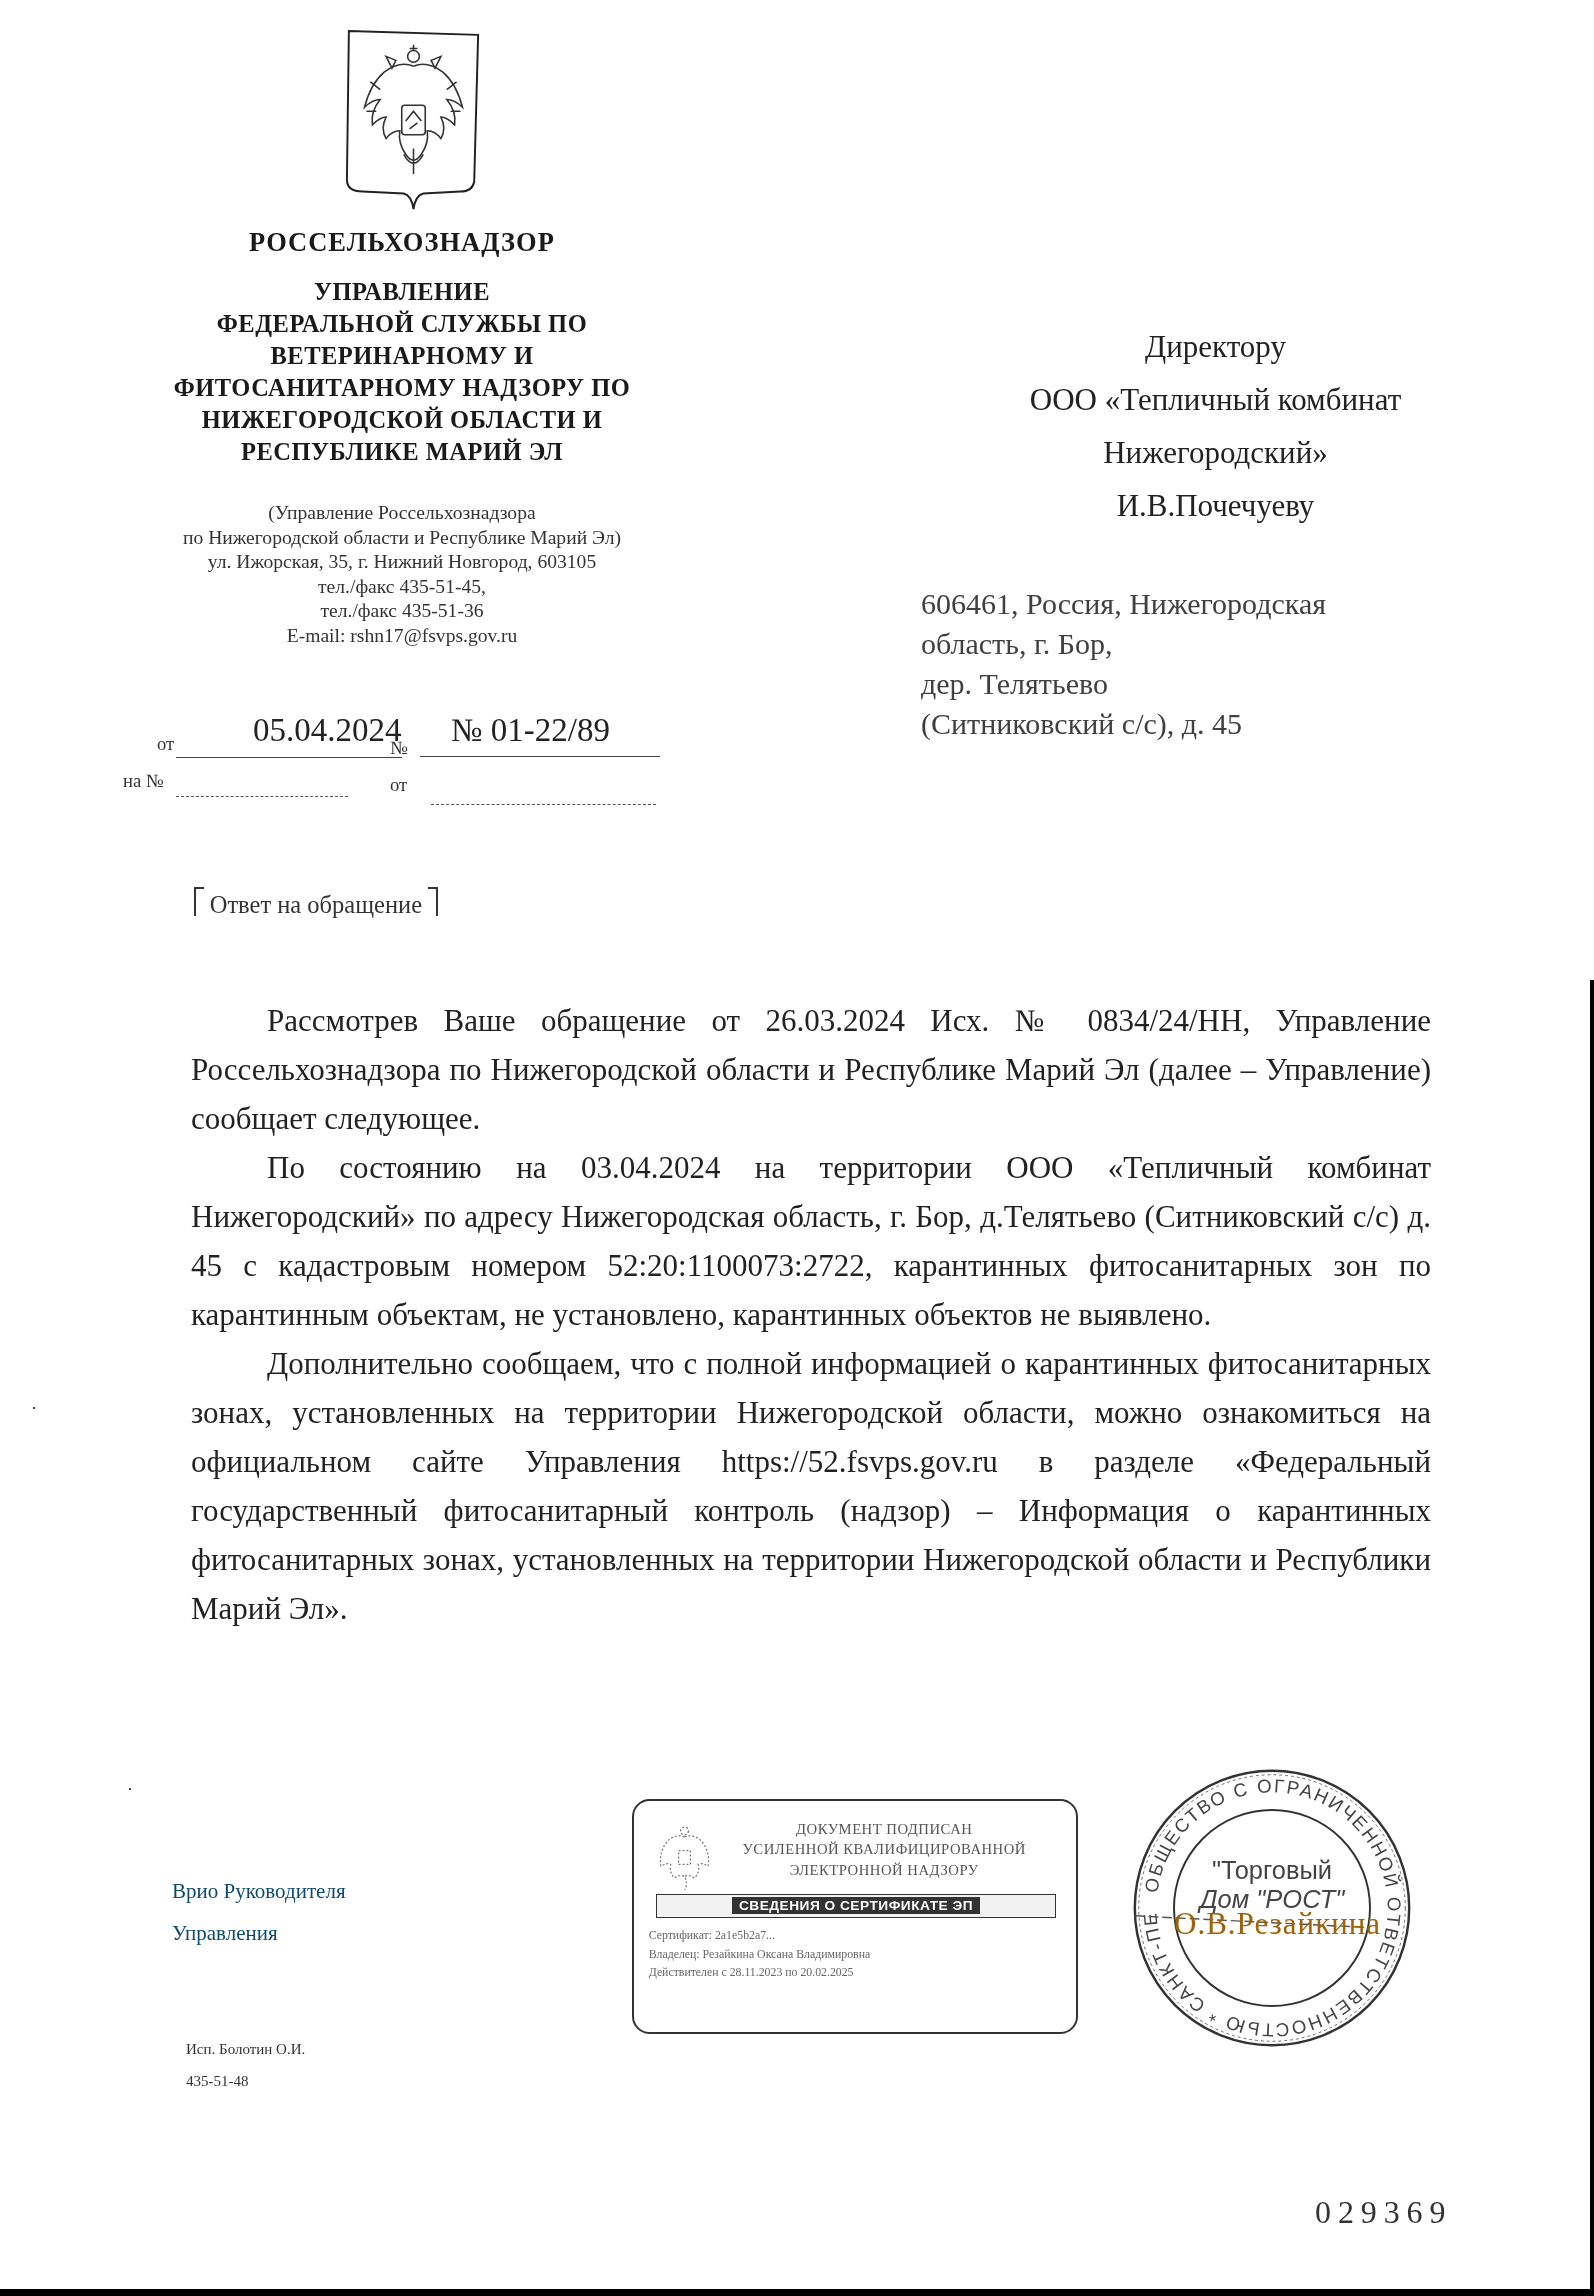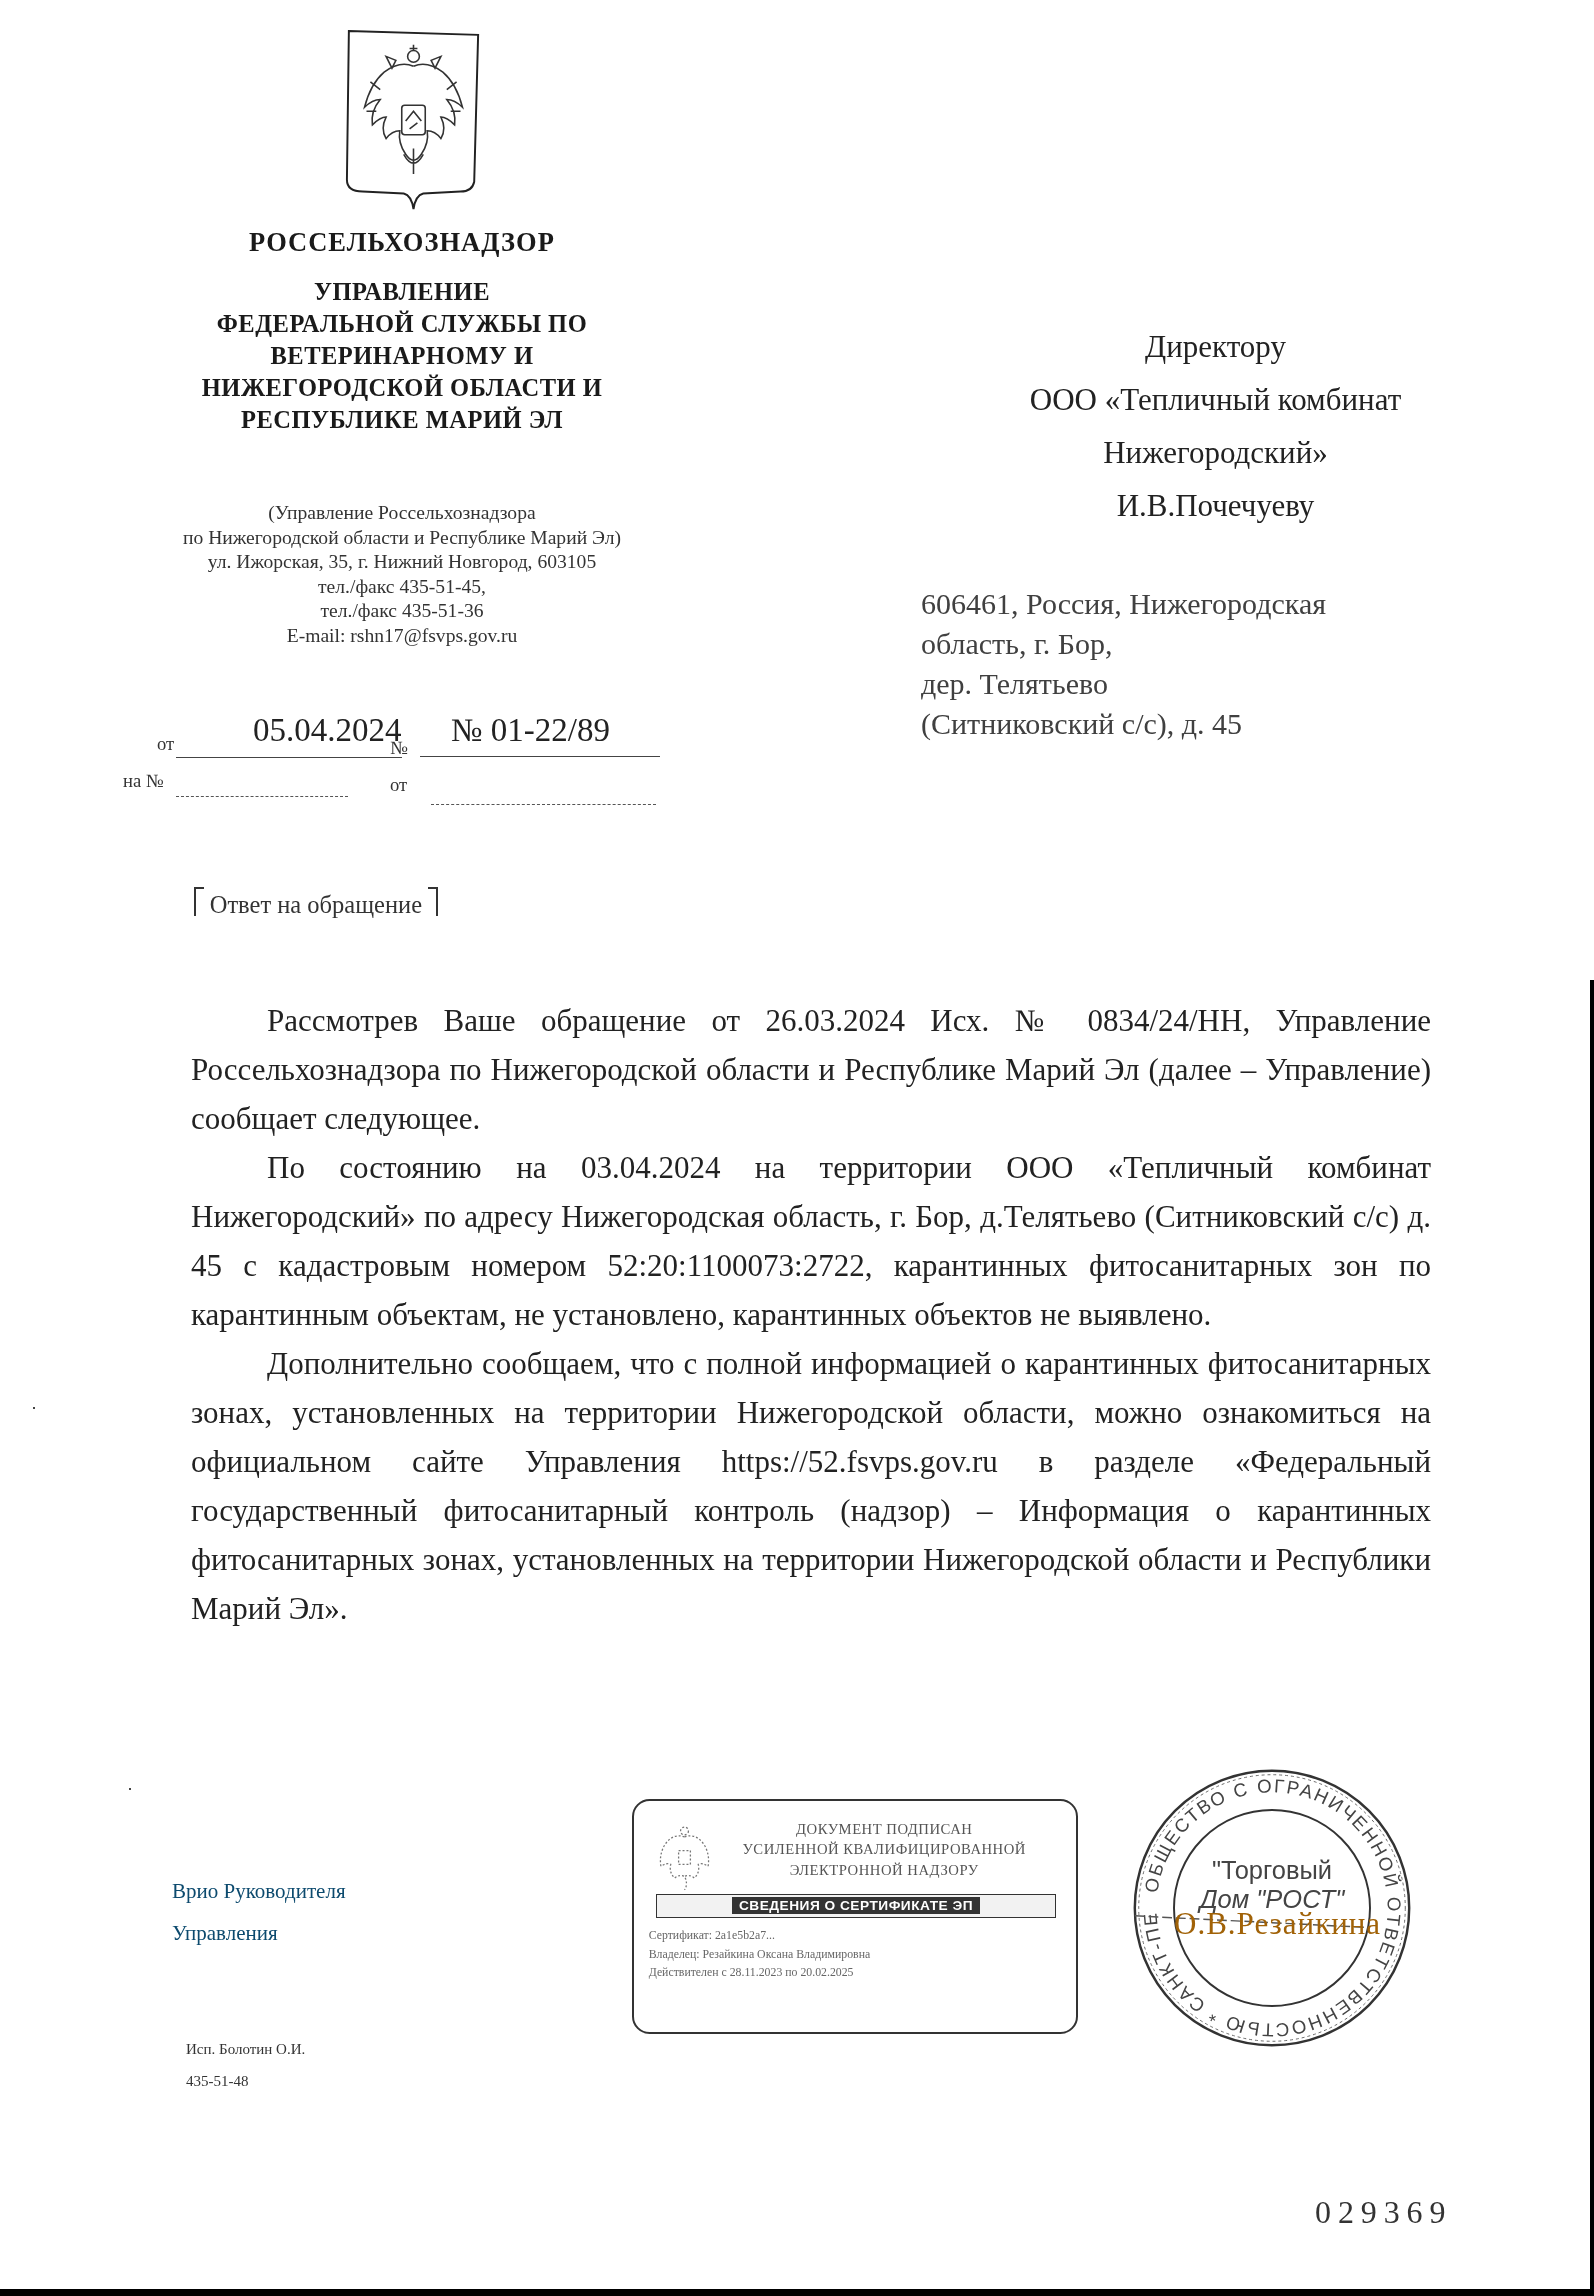--- a/index.html
+++ b/index.html
@@ -78,20 +78,21 @@
     <path d="M64,130 q10,18 20,0 M74,124 v26"></path>
     <path d="M40,64 l-10,-8 M108,64 l10,-8 M36,86 l-10,0 M112,86 l10,0"></path>
   </g>
 </svg>
 
 <div class="abs lh lh-agency">РОССЕЛЬХОЗНАДЗОР</div>
 <div class="abs lh lh-org">
   <div>УПРАВЛЕНИЕ</div>
   <div>ФЕДЕРАЛЬНОЙ СЛУЖБЫ ПО</div>
   <div>ВЕТЕРИНАРНОМУ И</div>
+  <div>ФИТОСАНИТАРНОМУ НАДЗОРУ ПО</div>
   <div>НИЖЕГОРОДСКОЙ ОБЛАСТИ И</div>
   <div>РЕСПУБЛИКЕ МАРИЙ ЭЛ</div>
 </div>
 <div class="abs lh lh-small">
   <div>(Управление Россельхознадзора</div>
   <div>по Нижегородской области и Республике Марий Эл)</div>
   <div>ул. Ижорская, 35, г. Нижний Новгород, 603105</div>
   <div>тел./факс 435-51-45,</div>
   <div>тел./факс 435-51-36</div>
   <div>E-mail: rshn17@fsvps.gov.ru</div>

